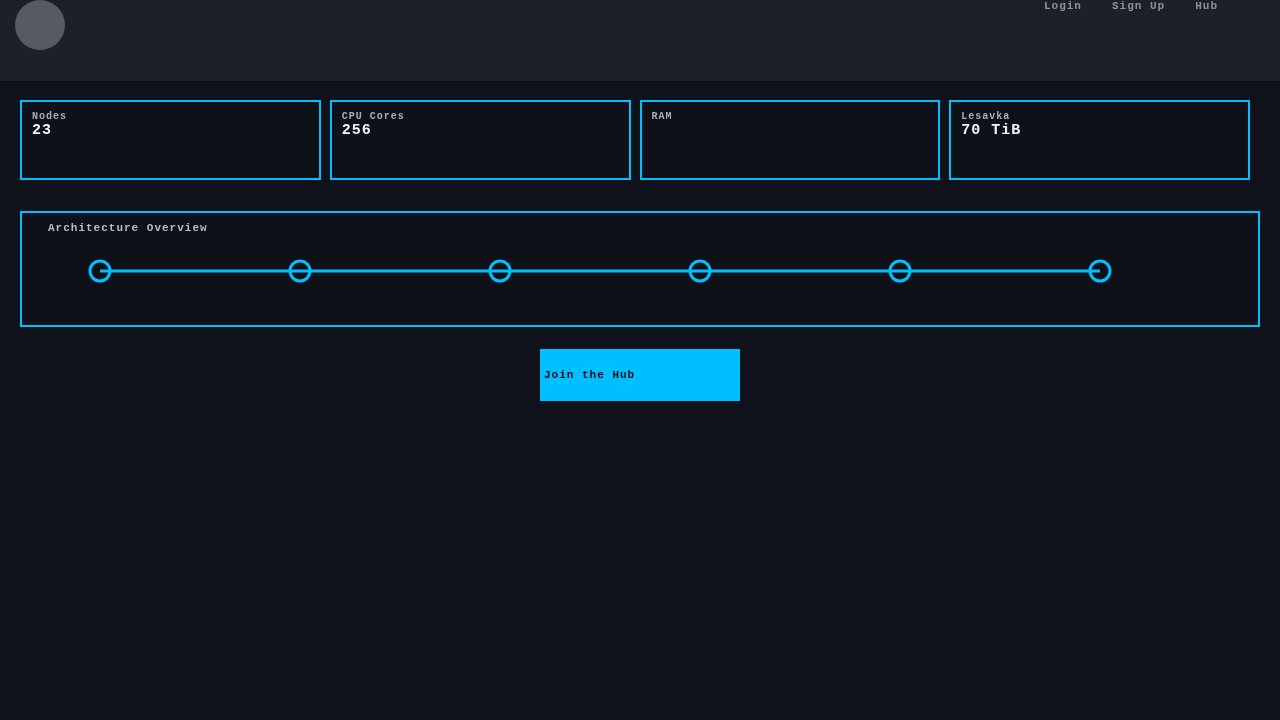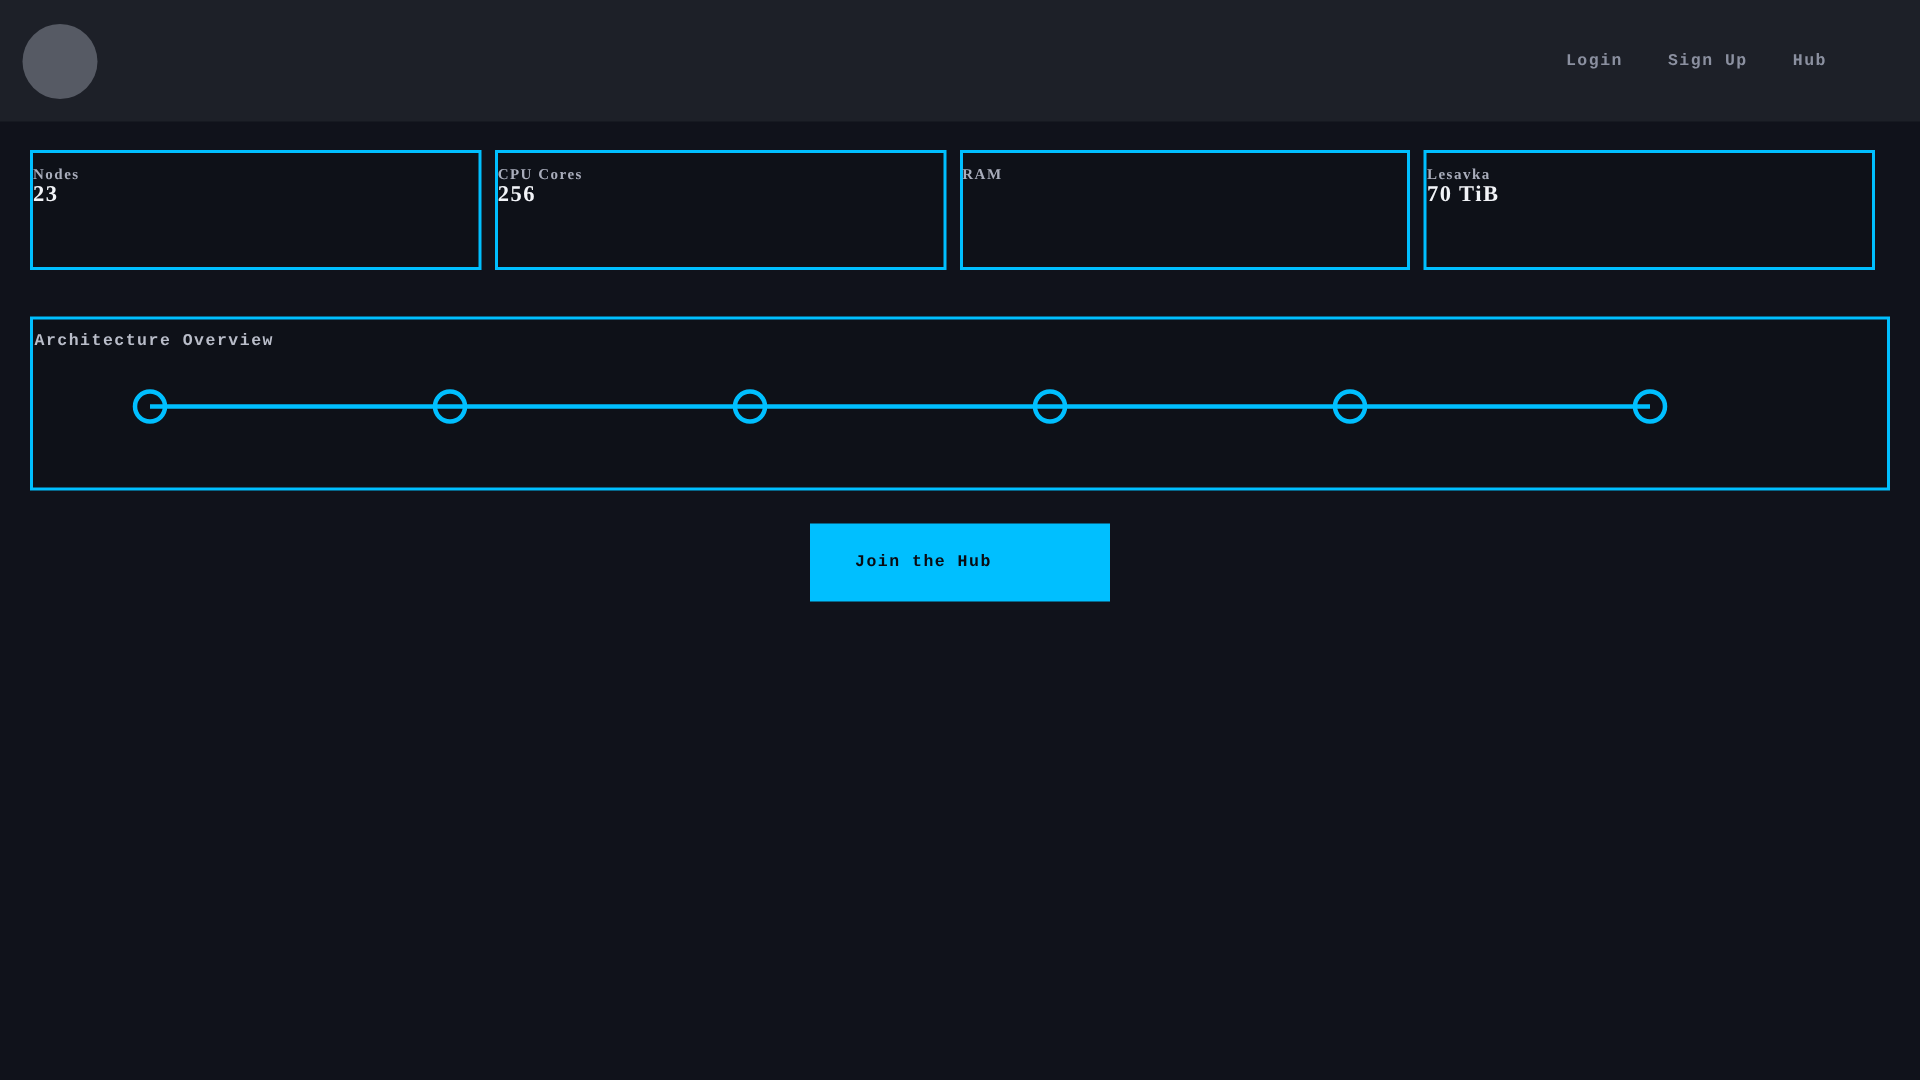--- a/index.html
+++ b/index.html
@@ -17,21 +17,21 @@
   html, body {
     width: 1280px; height: 720px; overflow: hidden;
     background: var(--page-bg);
     font-family: "Liberation Mono", "DejaVu Sans Mono", monospace;
     font-weight: bold;
   }
   
   .navbar {
     height: 81px; width: 100%;
     background: var(--navbar-bg);
-    display: flex; align-items: center;
+    display: flex; align-items: flex-start;
   }
   .avatar {
     width: 50px; height: 50px; border-radius: 50%;
     background: var(--avatar-gray);
     margin-left: 15px;
   }
   .nav-links {
     margin-left: auto; margin-right: 62px;
     display: flex; align-items: center; gap: 30px;
   }
@@ -43,22 +43,21 @@
   .main { padding: 0 20px; }
   
   .stats-row {
     margin-top: 19px; margin-right: 10px;
     display: flex; gap: 9px;
   }
   .stat-card {
     flex: 1; height: 80px;
     background: var(--card-bg);
     border: 2px solid var(--accent);
-    padding: 9px 0;
-    font-family: Liberation Serif, serif;
+    padding: 9px 10px;
   }
   .stat-label { color: var(--text-muted); font-size: 10px; letter-spacing: 1px; }
   .stat-value { color: var(--text-bright); font-size: 15px; letter-spacing: 1px; }
   
   .services-grid {
     margin-top: 32px;
     display: grid;
     grid-template-columns: repeat(3, 1fr);
     grid-auto-rows: 98px;
     gap: 11px;
@@ -72,35 +71,35 @@
   }
   .service-name { color: #CCD0DC; font-size: 11px; letter-spacing: 1px; }
   
   .arch-card {
     margin-top: 31px; height: 116px;
     background: var(--card-bg);
     border: 2px solid var(--accent);
     position: relative;
   }
   .arch-title {
-    position: absolute; top: 9px; left: 1px;
+    position: absolute; top: 9px; left: 26px;
     color: #B9BDC9; font-size: 11px; letter-spacing: 1px;
   }
   .arch-svg { position: absolute; inset: 0; width: 100%; height: 100%; }
   
   .cta {
     display: flex; align-items: center;
     width: 200px; height: 52px;
     margin: 22px auto 12px auto;
     background: var(--accent);
     border: none;
     color: var(--button-text);
     font-family: inherit; font-weight: bold;
     font-size: 11px; letter-spacing: 1px;
-    padding-left: 30px;
+    padding-left: 4px;
     cursor: pointer;
     text-align: left;
   }
 </style>
 </head>
 <body>
 
 <header class="navbar">
   <div class="avatar"></div>
   <nav class="nav-links">

